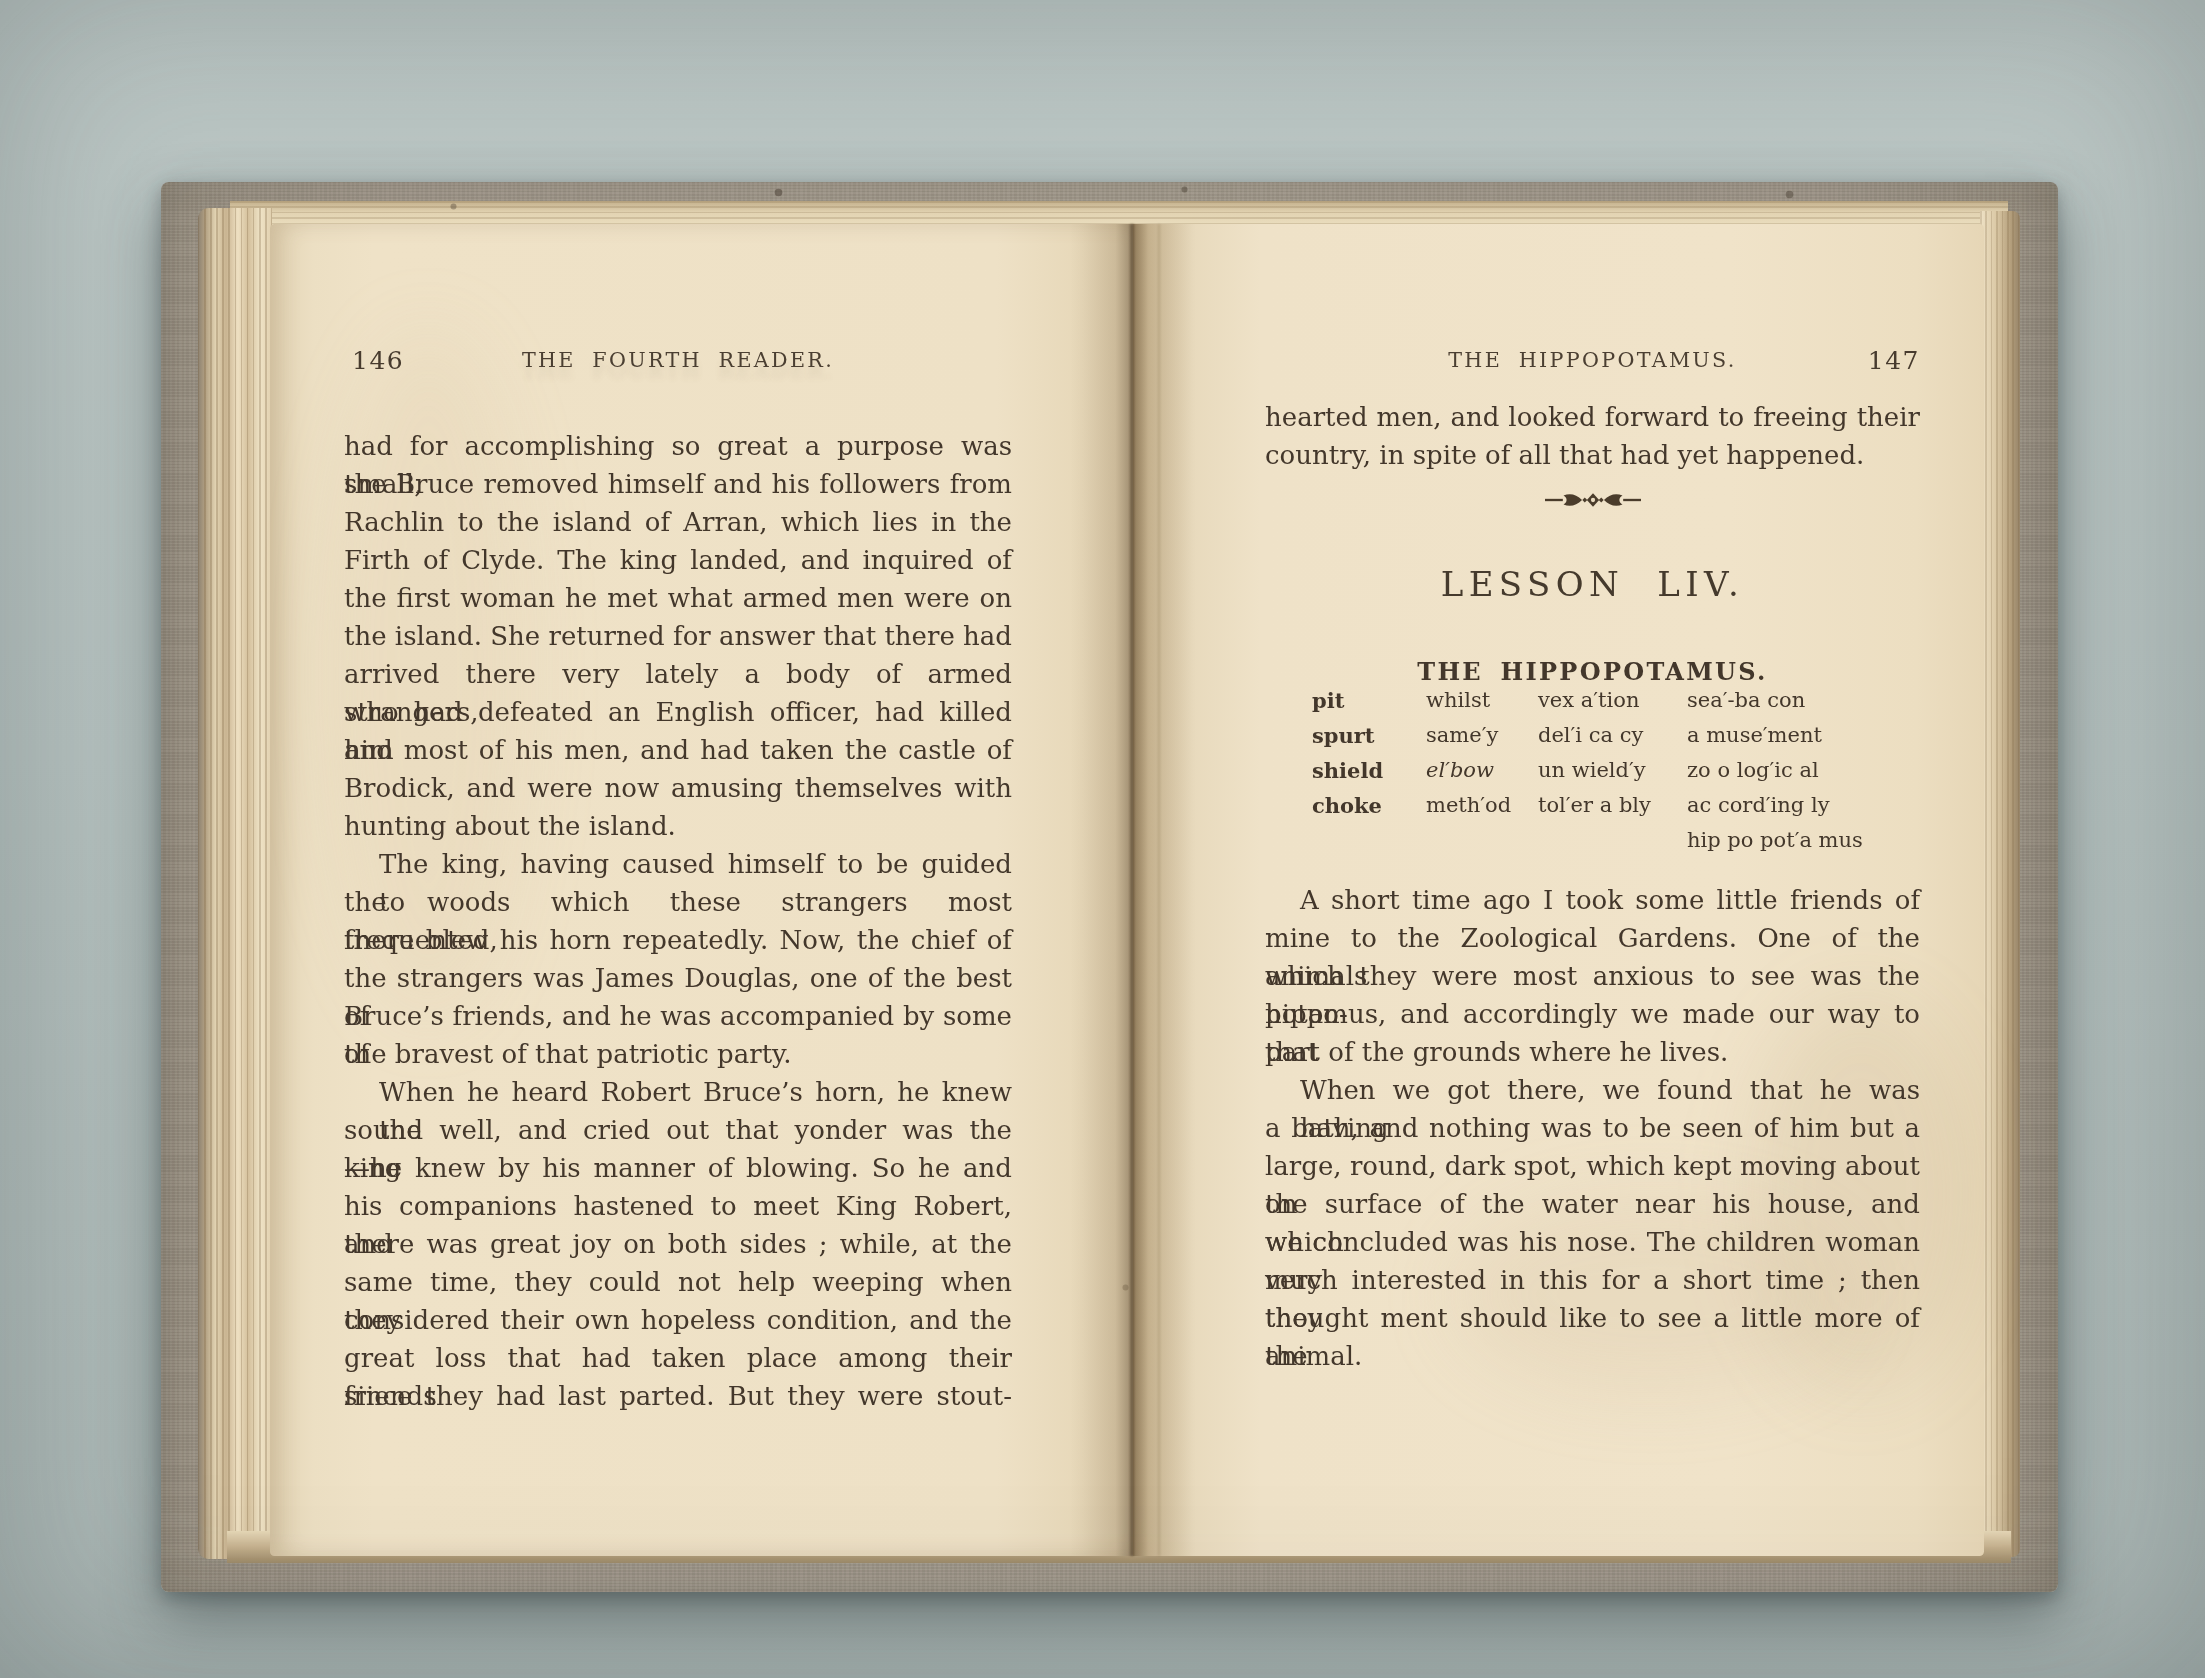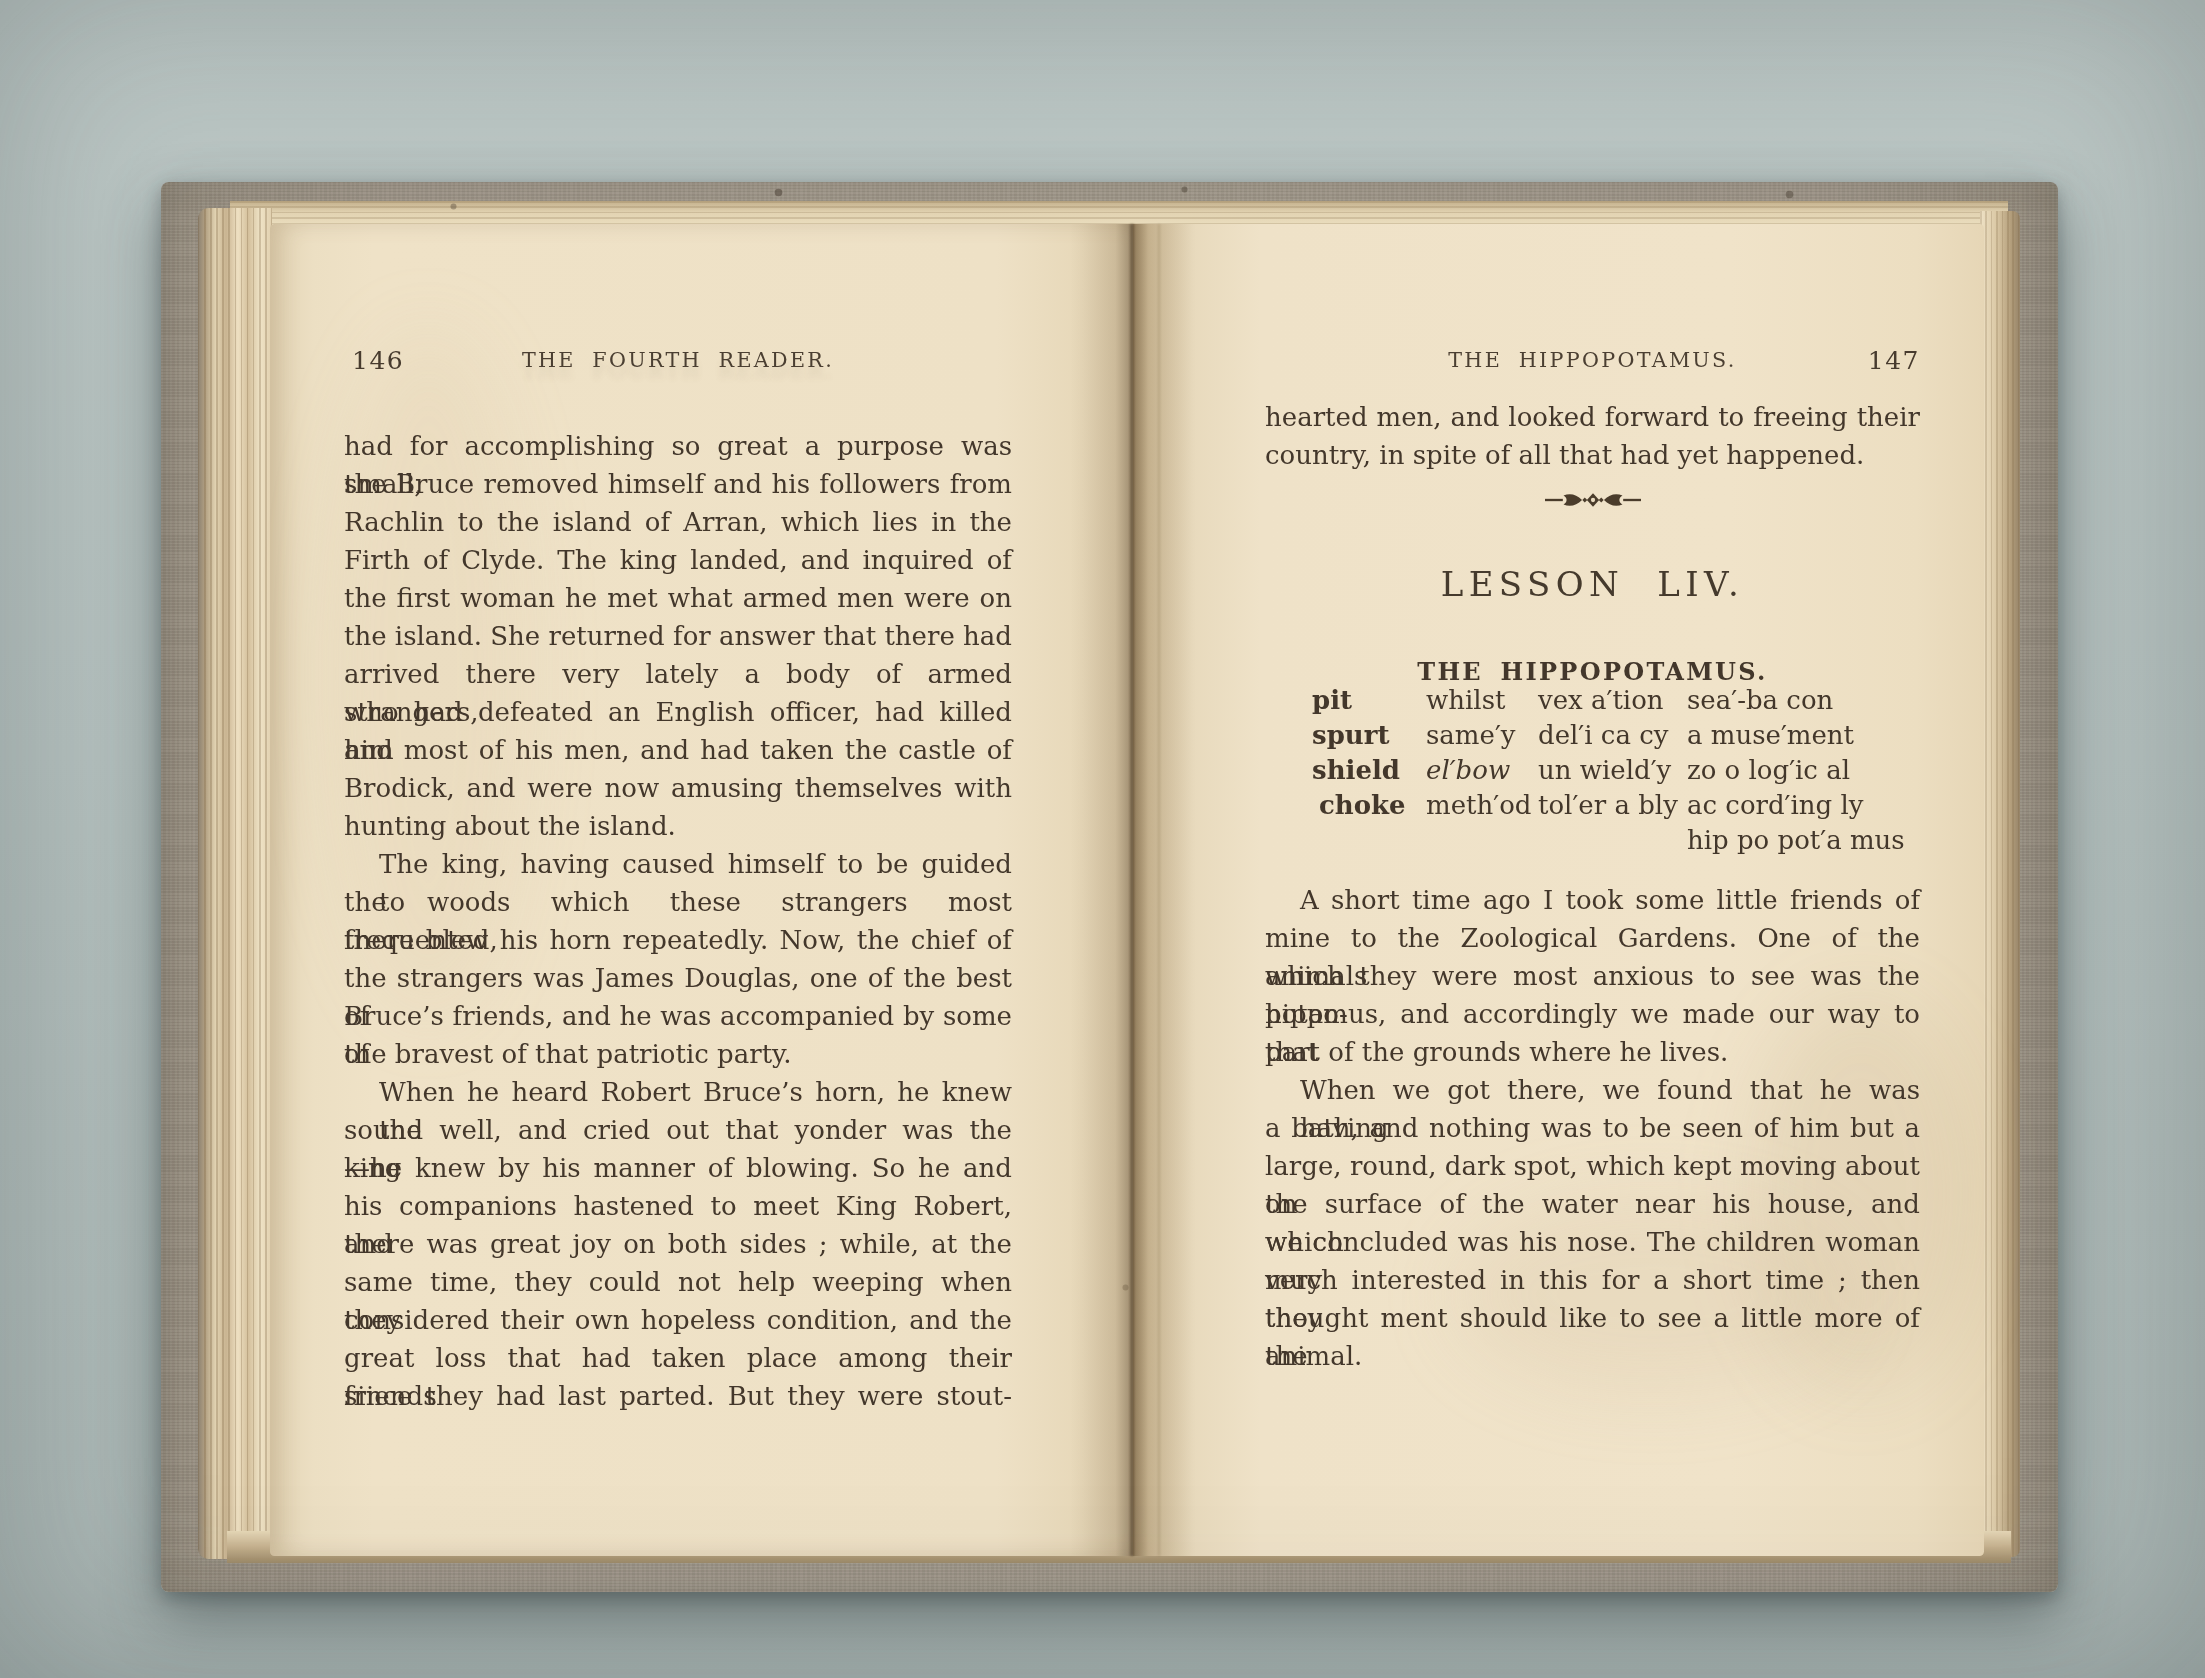--- a/index.html
+++ b/index.html
@@ -53,21 +53,21 @@
   .textcol{width:668px;font-size:26px;}
   .textcol.rp{width:655px;}
   .line{height:38px;line-height:38px;text-align:justify;text-align-last:justify;}
   .line.lastline{text-align-last:left;}
   .line.indent{padding-left:35px;}
   .lesson-heading{left:1265px;top:564px;width:655px;text-align:center;font-size:34px;
       letter-spacing:5.4px;word-spacing:17px;color:#453a2d;}
   .lesson-subheading{left:1265px;top:657px;width:655px;text-align:center;font-size:24px;font-weight:bold;
       letter-spacing:2.3px;word-spacing:6.9px;color:#43372b;}
   .ornament-wrap{left:1265px;top:490px;width:655px;text-align:center;}
-  .word-table{left:1265px;top:683px;width:655px;font-size:26px;}
+  .word-table{left:1265px;top:683px;width:655px;font-size:21px;}
   .wrow{position:relative;height:35px;}
   .wcell{position:absolute;top:0;height:35px;line-height:35px;white-space:nowrap;}
   .wcell.c0{font-weight:bold;}
 </style>
 </head>
 <body>
 
 <div class="stage">
 
   <div class="abs book-cover"></div>
@@ -154,21 +154,21 @@
         <span class="wcell c2" style="left: 273px;">del′i ca cy</span>
         <span class="wcell c3" style="left: 422px;">a muse′ment</span>
       </div>
       <div class="wrow">
         <span class="wcell c0" style="left: 47px;">shield</span>
         <span class="wcell c1" style="left: 161px; font-style: italic;">el′bow</span>
         <span class="wcell c2" style="left: 273px;">un wield′y</span>
         <span class="wcell c3" style="left: 422px;">zo o log′ic al</span>
       </div>
       <div class="wrow">
-        <span class="wcell c0" style="left: 54px;">choke</span>
+        <span class="wcell c0" style="left: 47px;">choke</span>
         <span class="wcell c1" style="left: 161px;">meth′od</span>
         <span class="wcell c2" style="left: 273px;">tol′er a bly</span>
         <span class="wcell c3" style="left: 422px;">ac cord′ing ly</span>
       </div>
       <div class="wrow">
         <span class="wcell c3" style="left: 422px;">hip po pot′a mus</span>
       </div>
     </div>
   <div class="abs textcol rp" id="right-body" style="left:1265px;top:881px;">
       <div class="line indent">A short time ago I took some little friends of</div>

